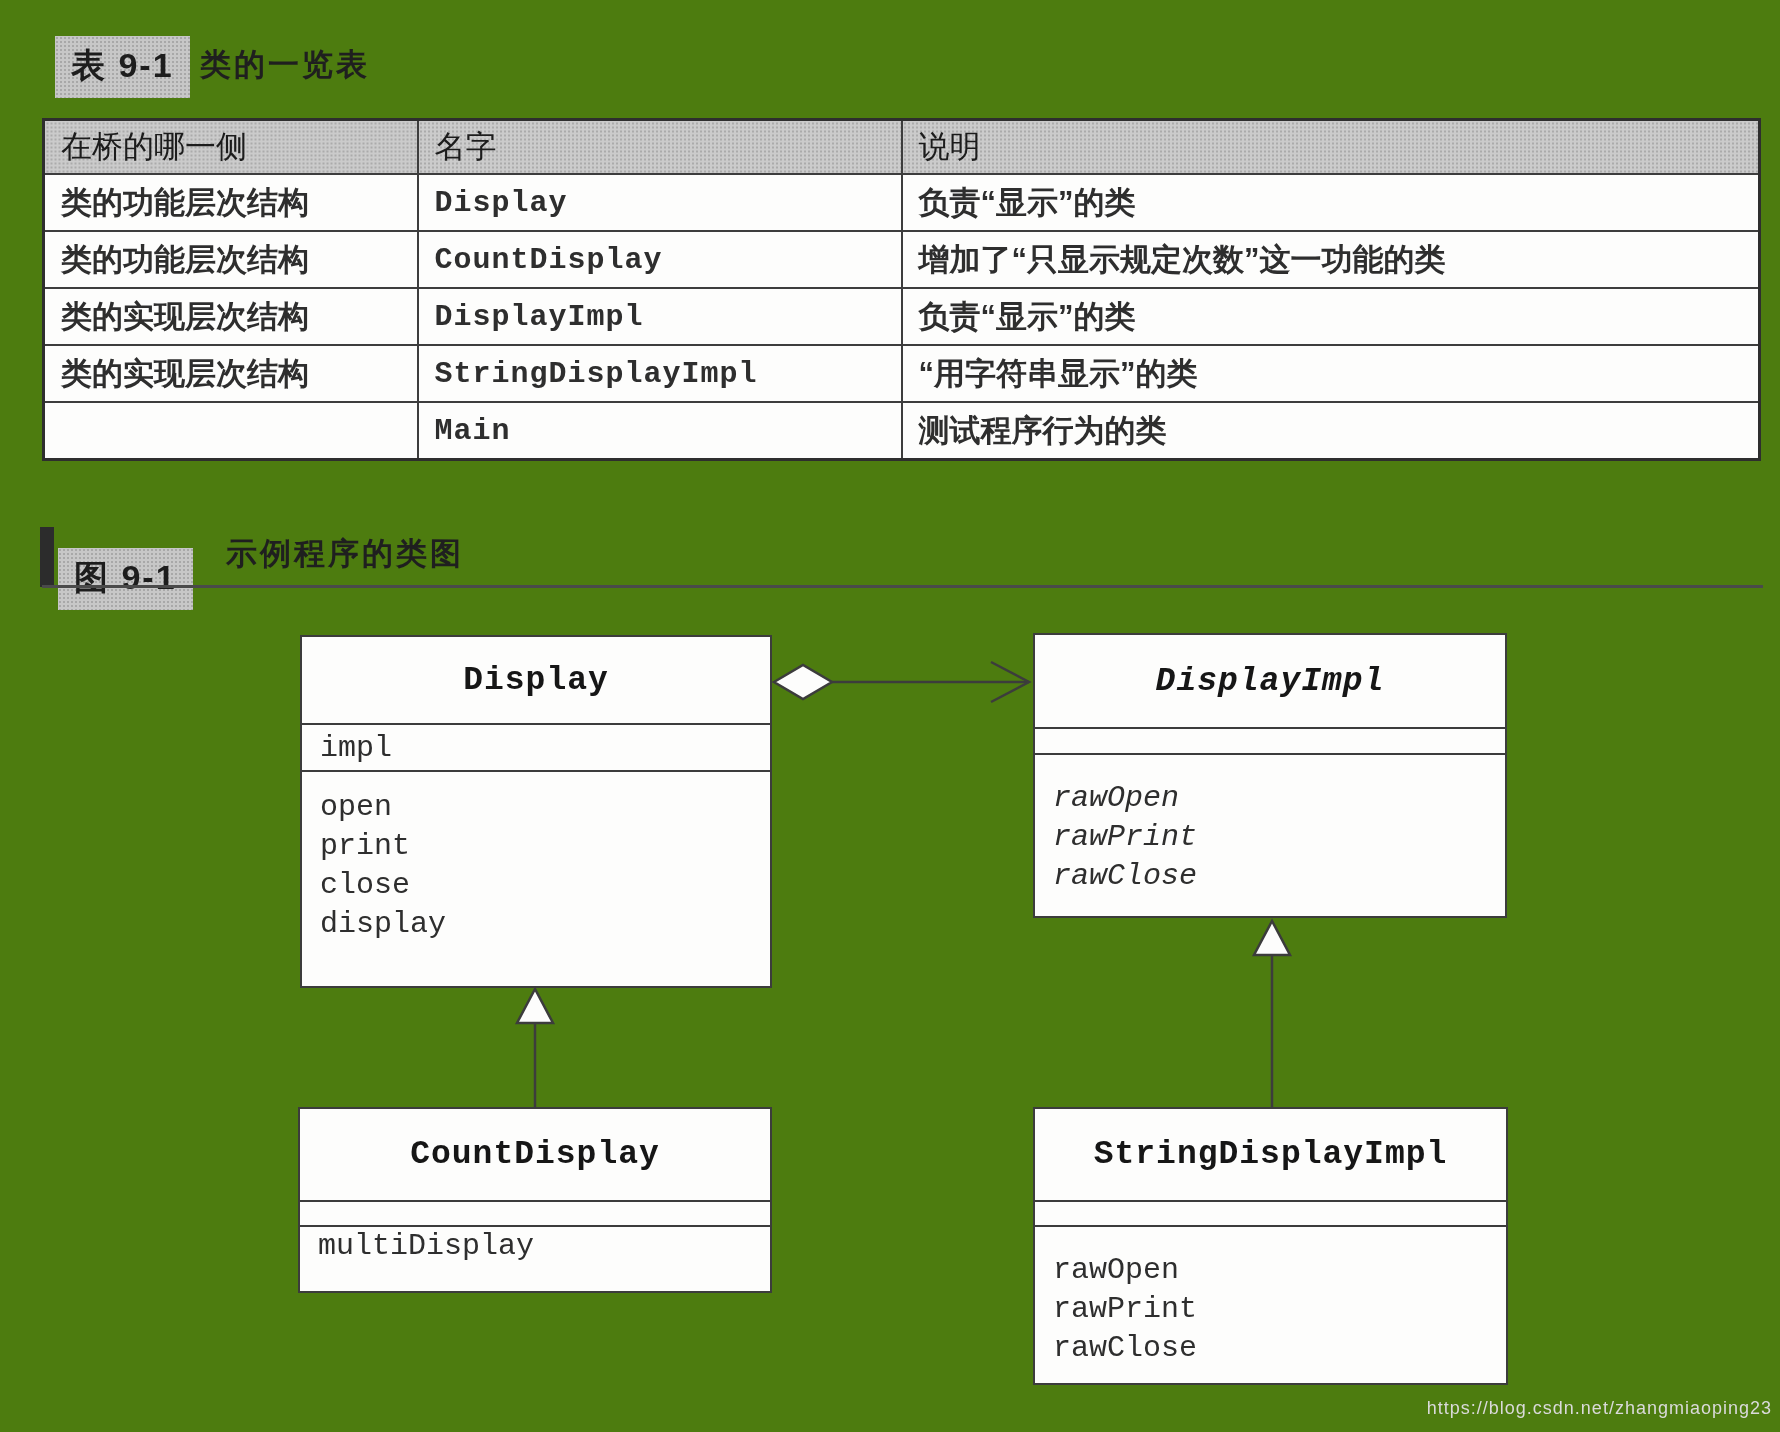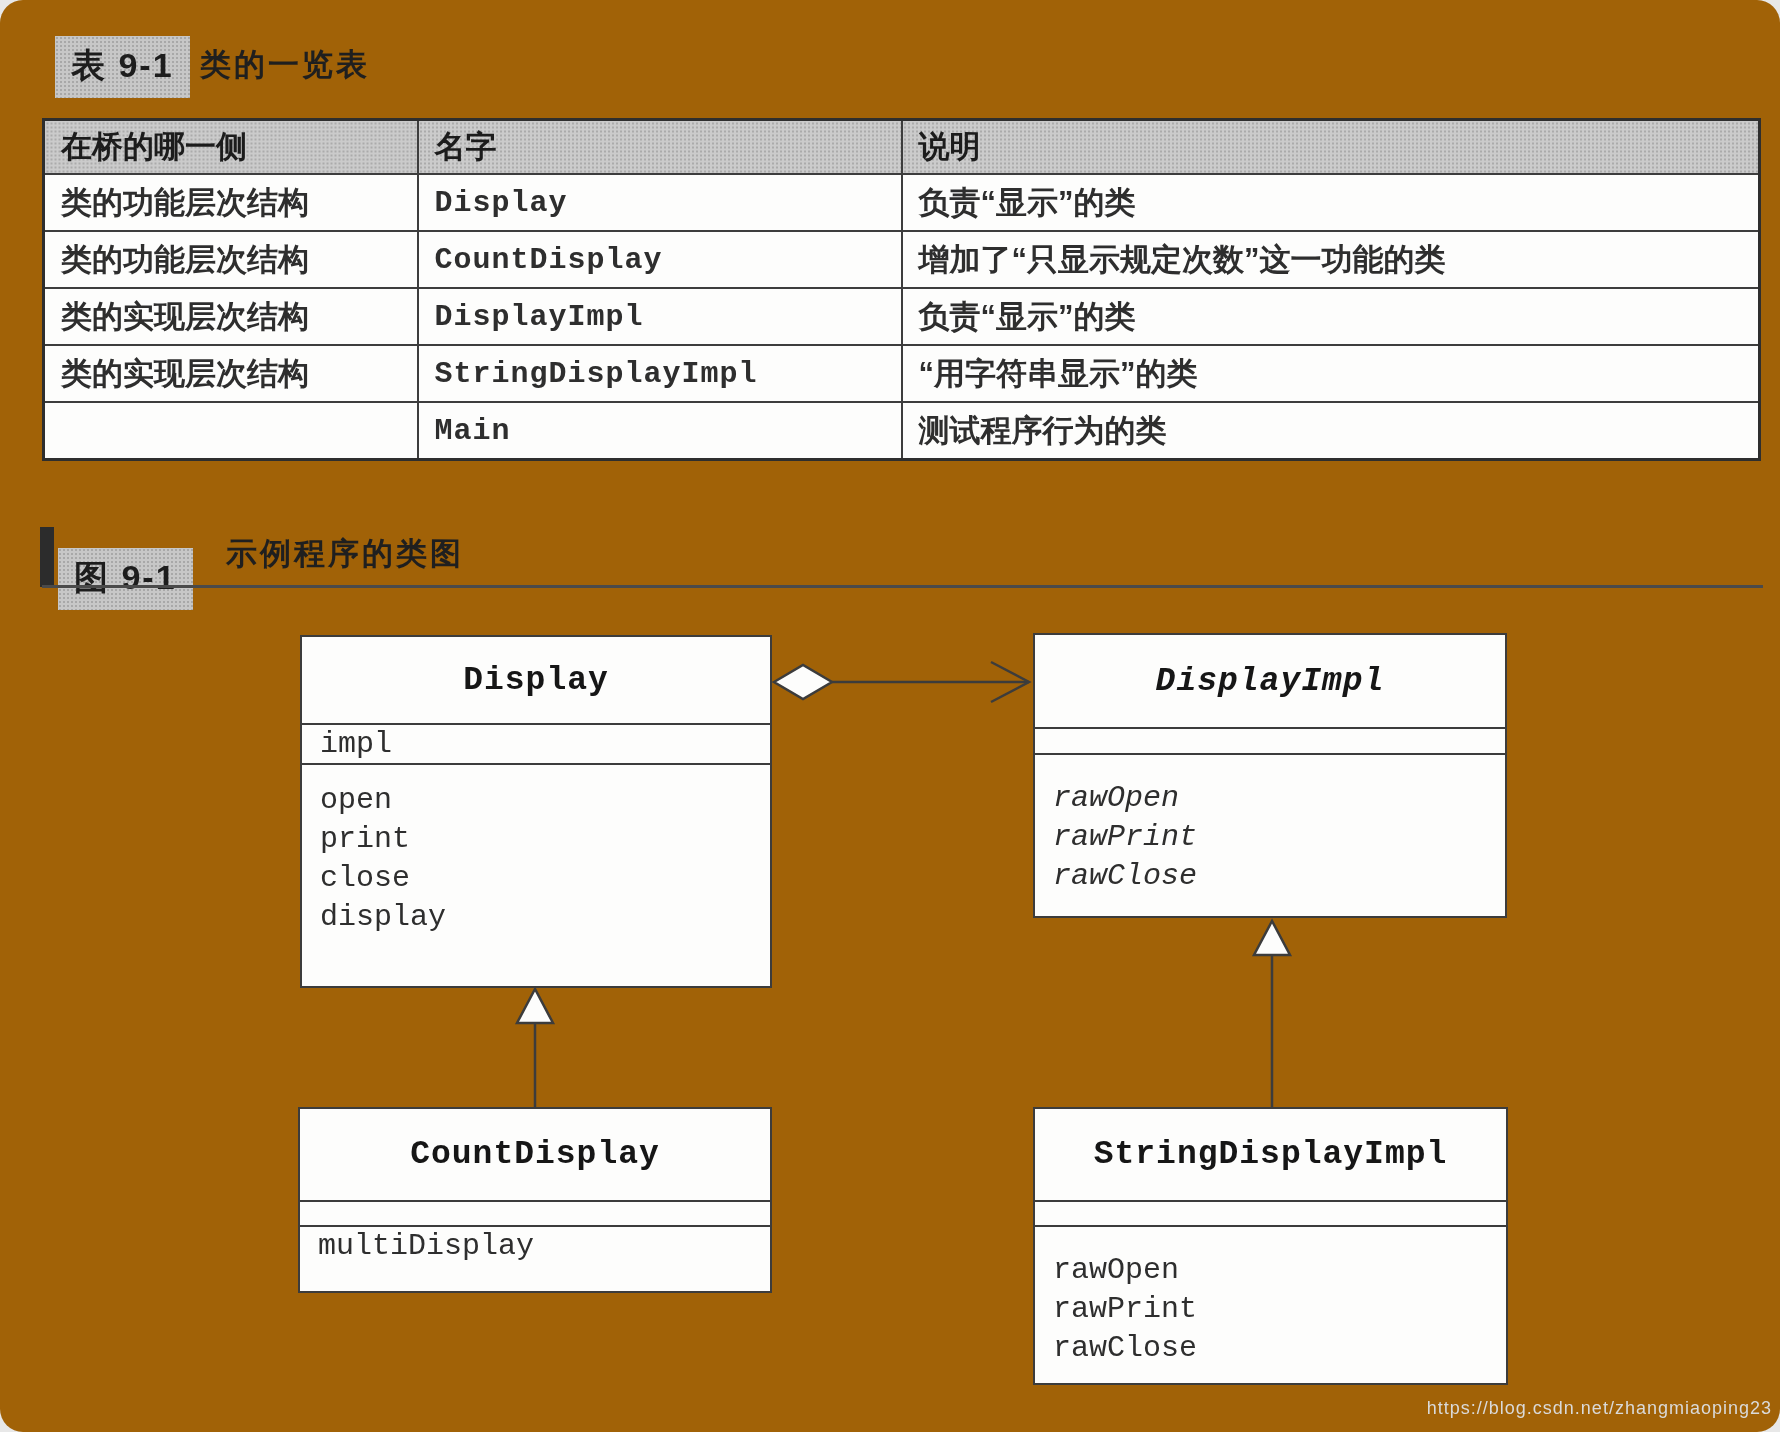--- a/index.html
+++ b/index.html
@@ -4,24 +4,23 @@
 <style>
   html,body{margin:0;padding:0;}
   body{
     background:#e8e8e8;
     font-family:"Liberation Sans", sans-serif;
     -webkit-font-smoothing:antialiased;
   }
   #page{
     position:relative;
     width:1780px;height:1432px;
-    background:#a16207;
+    background:#4d7c0f;
     overflow:hidden;
     color:#2b2b2b;
-    border-radius:23px;
   }
 
   
   .badge{
     position:absolute;
     background-color:#c7c7c7;
     background-image:radial-gradient(#a8a8a8 1px, transparent 1.2px);
     background-size:4px 4px;
     font-weight:bold;
     font-size:34px;
@@ -61,21 +60,21 @@
     vertical-align:middle;
     white-space:nowrap;
     overflow:hidden;
   }
   table.classes{ border:3px solid #2e2e2e; }
   table.classes th{
     height:52px;
     background-color:#cbcbcb;
     background-image:radial-gradient(#ababab 1px, transparent 1.2px);
     background-size:4px 4px;
-    font-weight:bold;
+    font-weight:normal;
     color:#1c1c1c;
   }
   table.classes td{ height:55px; background:#fdfdfc; color:#2e2e2e;font-weight:bold; }
   td.mono, .mono{
     font-family:"Liberation Mono","DejaVu Sans Mono",monospace;
     font-size:30px;
     letter-spacing:1px;
   }
 
   
@@ -181,21 +180,21 @@
     </tbody>
   </table>
 
   <div class="black-bar" style="left:40px; top:527px; width:14px; height:60px;"></div>
   <div class="badge" style="left:58px; top:548px;">图 9-1</div>
   <div class="sec-title" style="left:226px; top:533px;">示例程序的类图</div>
   <div class="sec-rule" style="left:42px; top:585px; width:1721px; height:3px;"></div>
 
   <div class="cls" style="left:300px; top:635px; width:472px; height:353px;">
     <div class="cls-title" style="height:88px;">Display</div>
-    <div class="cls-attrs" style="height:40px;">impl</div>
+    <div class="cls-attrs" style="height:47px;">impl</div>
     <div class="cls-methods" style="padding-top:16px;">
       <div>open</div>
       <div>print</div>
       <div>close</div>
       <div>display</div>
     </div>
   </div>
 
   <div class="cls" style="left:1033px; top:633px; width:474px; height:285px;">
     <div class="cls-title italic" style="height:94px;">DisplayImpl</div>

